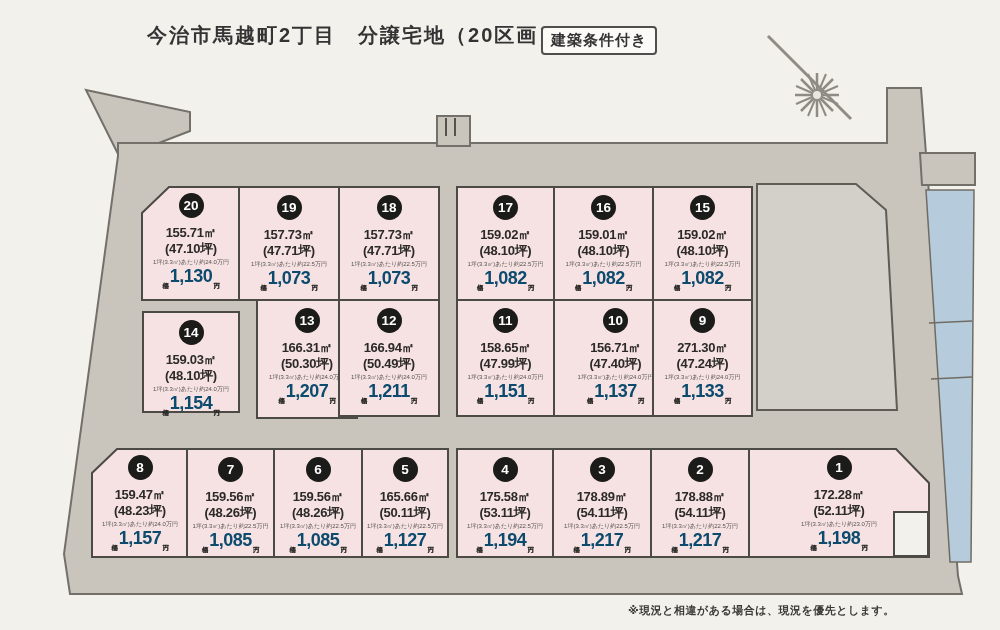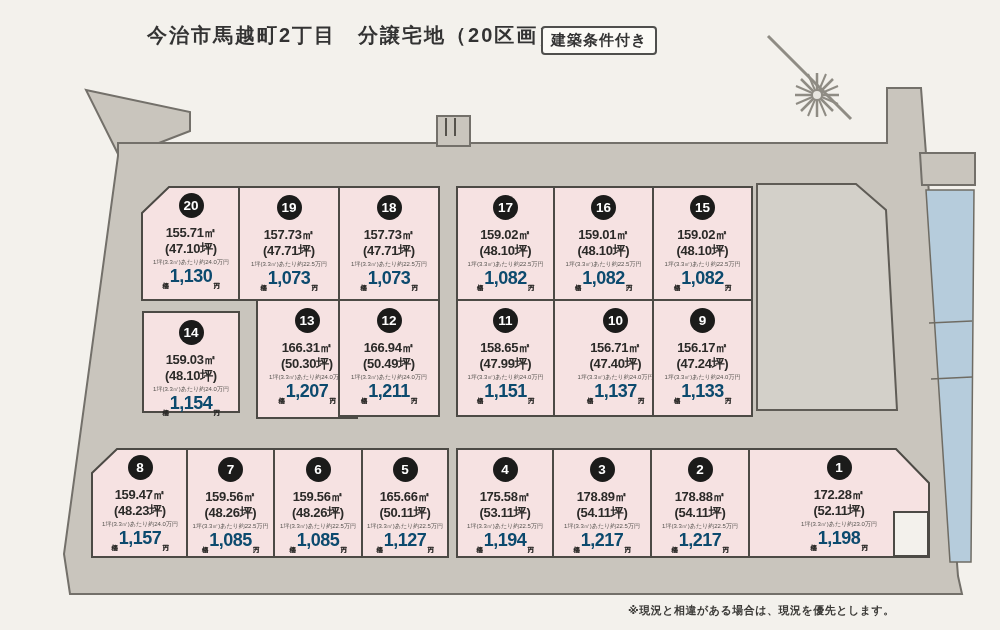--- a/index.html
+++ b/index.html
@@ -215,21 +215,21 @@
     <div class="tsubo">(47.40坪)</div>
     <div class="unit">1坪(3.3㎡)あたり約24.0万円</div>
     <div class="price">
         <span class="side">価格</span>
         <span class="v">1,137</span>
         <span class="side">万円</span>
       </div>
   </div>
   <div class="plot" style="left:652px;top:299px;width:101px;height:118px;">
     <div class="num">9</div>
-    <div class="area">156.17㎡</div>
+    <div class="area">271.30㎡</div>
     <div class="tsubo">(47.24坪)</div>
     <div class="unit">1坪(3.3㎡)あたり約24.0万円</div>
     <div class="price">
         <span class="side">価格</span>
         <span class="v">1,133</span>
         <span class="side">万円</span>
       </div>
   </div>
 
   <div class="plot bare" style="left:92px;top:448px;width:96px;height:110px;">

